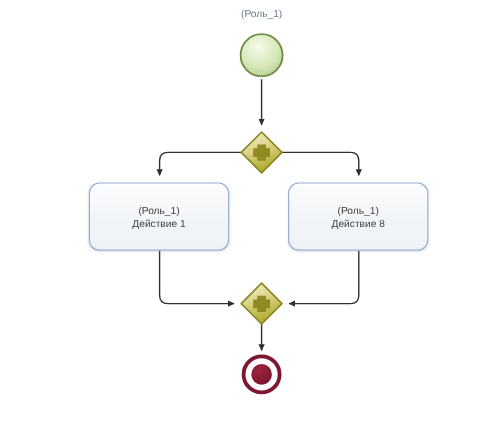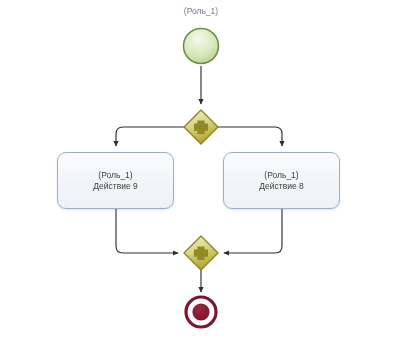--- a/index.html
+++ b/index.html
@@ -11,20 +11,21 @@
     width: 400px;
     height: 362px;
     font-family: "Liberation Sans", sans-serif;
     overflow: hidden;
   }
   #canvas {
     position: relative;
     width: 368px;
     height: 362px;
     background: #ffffff;
+    margin-left: 17px;
   }
   #edge-layer {
     position: absolute;
     left: 0;
     top: 0;
     width: 400px;
     height: 362px;
   }
   .node {
     position: absolute;
@@ -125,21 +126,21 @@
     <g>
       <circle cx="201" cy="312" r="15" fill="#ffffff" stroke="#7d1630" stroke-width="3.2"></circle>
       <circle cx="201" cy="312" r="8.6" fill="url(#endGrad)"></circle>
     </g>
   </svg>
 
   <div class="node" id="start-role-label">(Роль_1)</div>
 
   <div class="node task" id="task-left">
     <div class="task-role">(Роль_1)</div>
-    <div class="task-name">Действие 9</div>
+    <div class="task-name">Действие 1</div>
   </div>
 
   <div class="node task" id="task-right">
     <div class="task-role">(Роль_1)</div>
     <div class="task-name">Действие 8</div>
   </div>
 
 </div>
 
 </body></html>

